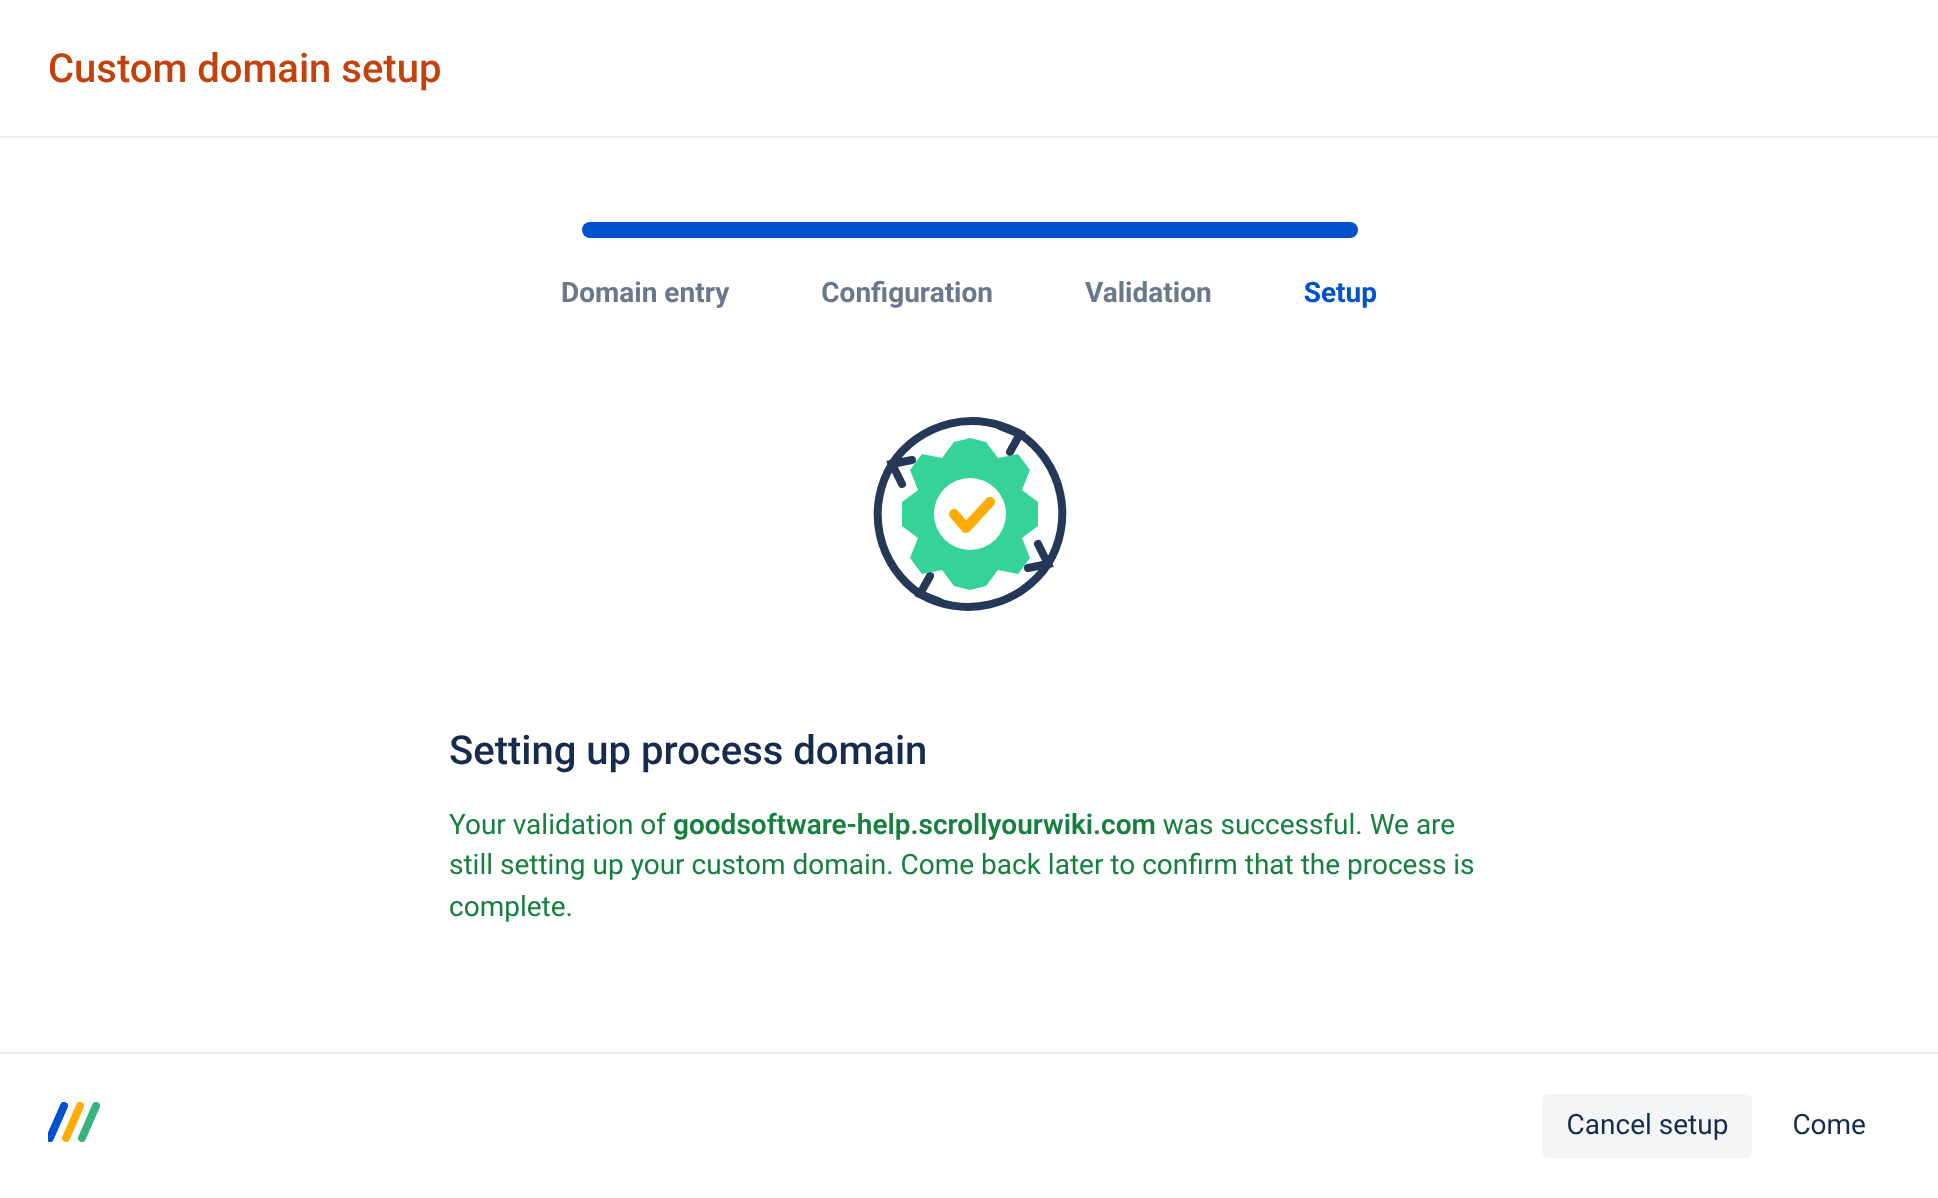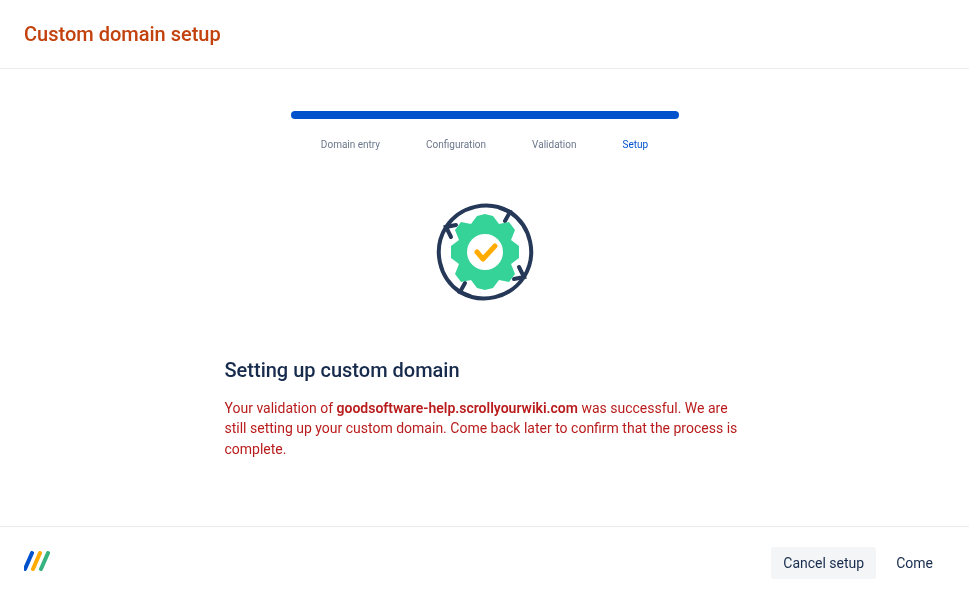--- a/index.html
+++ b/index.html
@@ -34,22 +34,22 @@
       background: #0052CC;
       border-radius: 4px;
     }
     .steps {
       display: flex;
       gap: 46px;
       margin-top: 20px;
       margin-bottom: 28px;
     }
     .step {
-      font-size: 10px;
-      font-weight: 400;
+      font-size: 14px;
+      font-weight: 700;
       color: #6B778C;
     }
     .step.active {
       color: #0052CC;
       text-align: right;
     }
     .illustration {
       margin-top: 4px;
       margin-bottom: 32px;
     }
@@ -59,21 +59,21 @@
     }
     .subheading {
       font-size: 20px;
       font-weight: 500;
       color: #172B4D;
       margin-bottom: 16px;
     }
     .description {
       font-size: 14px;
       line-height: 1.45;
-      color: #b91c1c;
+      color: #15803d;
     }
     .description .bold {
       font-weight: 600;
     }
     .footer {
       border-top: 1px solid #ebecf0;
       display: flex;
       align-items: center;
       justify-content: space-between;
       padding: 20px 24px;
@@ -137,21 +137,21 @@
 
       <g transform="translate(70,70)">
         <path fill="#36D399" d="M0,-38 L8,-36 L14,-28 L24,-30 L30,-22 L26,-12 L34,-6 L34,6 L26,12 L30,22 L24,30 L14,28 L8,36 L0,38 L-8,36 L-14,28 L-24,30 L-30,22 L-26,12 L-34,6 L-34,-6 L-26,-12 L-30,-22 L-24,-30 L-14,-28 L-8,-36 Z"></path>
         <circle r="18" fill="#fff"></circle>
         <path d="M -8 0 L -2 7 L 10 -6" stroke="#FFAB00" stroke-width="5" fill="none" stroke-linecap="round" stroke-linejoin="round"></path>
       </g>
     </svg>
   </div>
 
   <div class="body-text">
-    <h2 class="subheading">Setting up custom domain</h2>
+    <h2 class="subheading">Setting up process domain</h2>
     <p class="description">
       <span>Your validation of </span><span class="bold">goodsoftware-help.scrollyourwiki.com</span><span> was successful. We are still setting up your custom domain. Come back later to confirm that the process is complete.</span>
     </p>
   </div>
 
 </main>
 
 <footer class="footer">
   <div class="footer-left">
     <span class="brand-icon">

